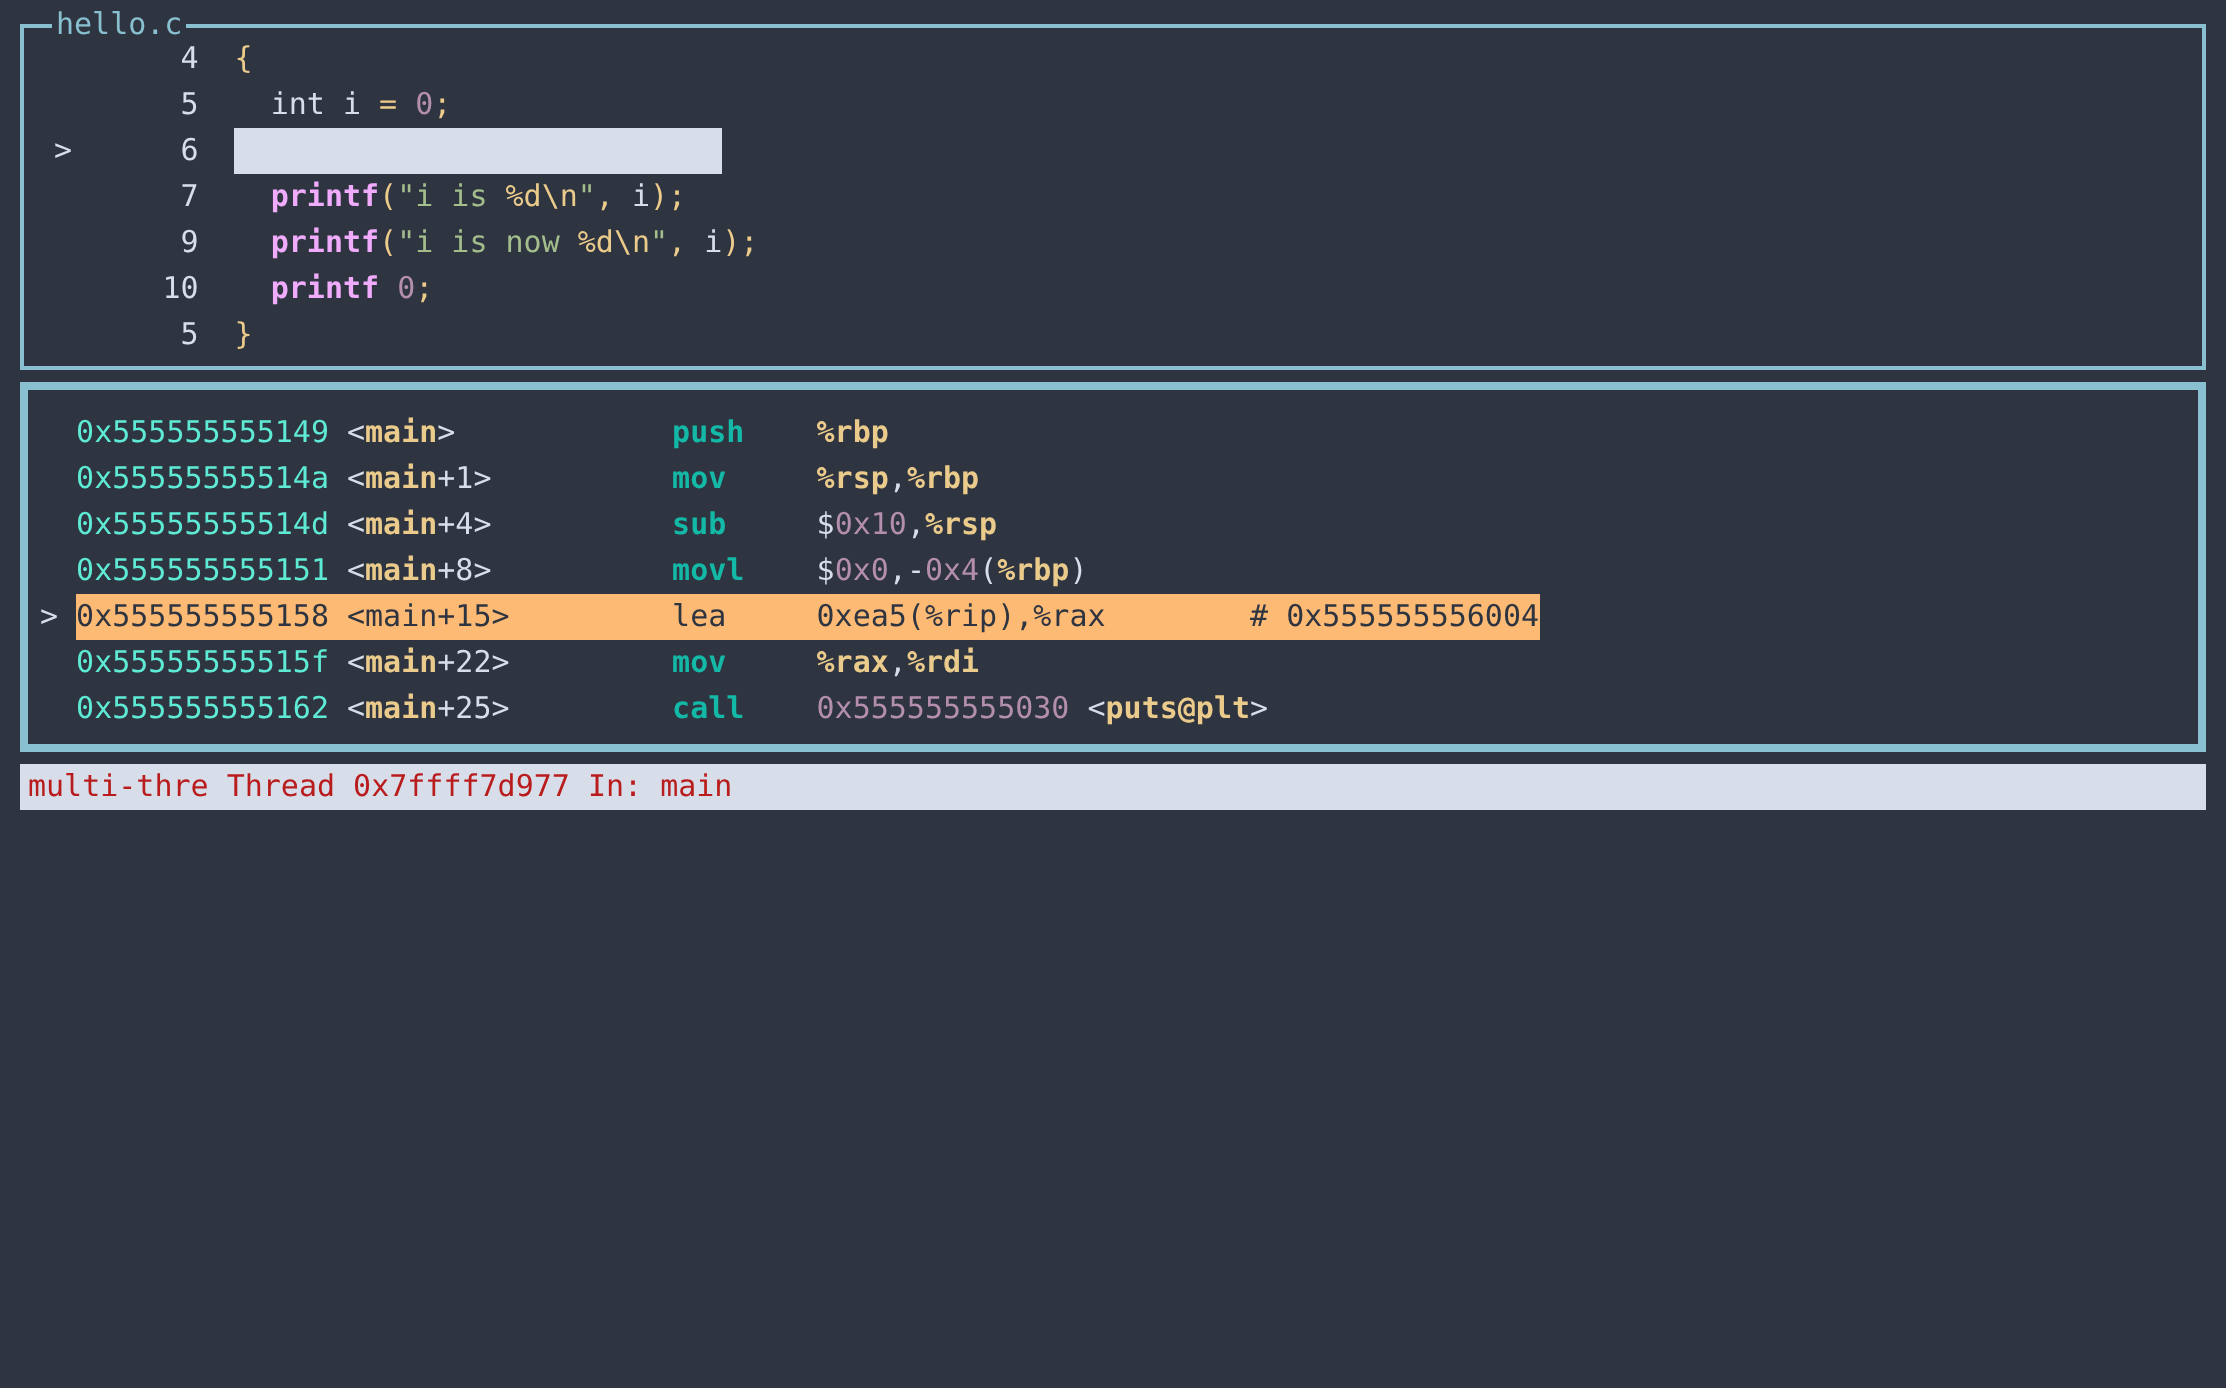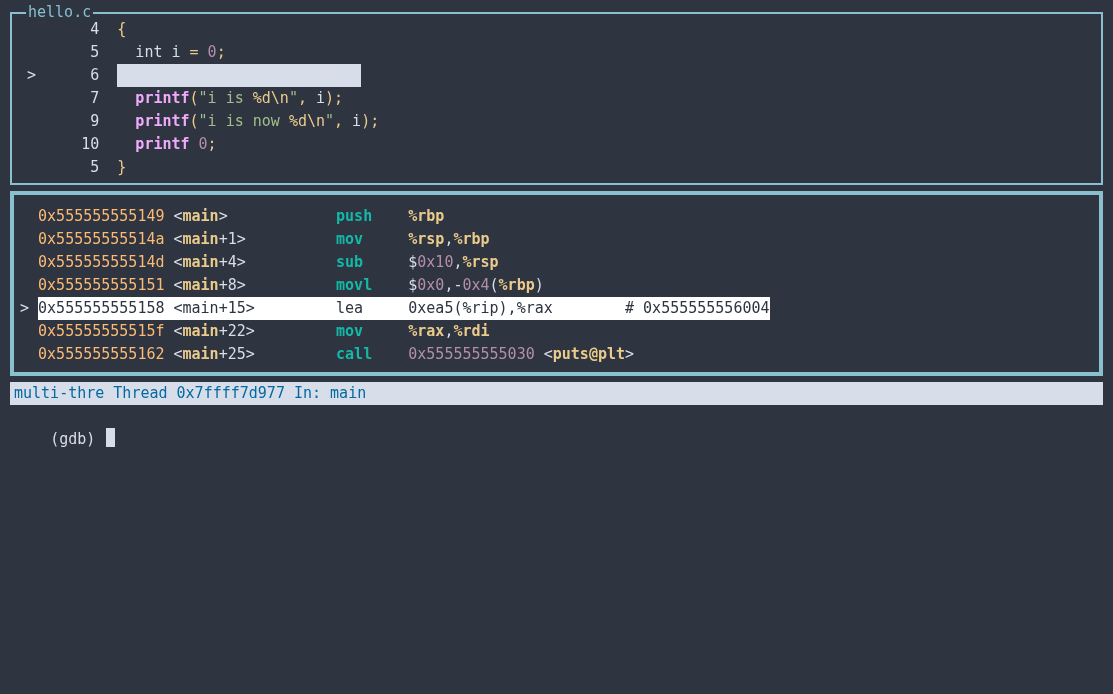--- a/index.html
+++ b/index.html
@@ -50,44 +50,44 @@
   .c-num   { color: #b48ead; }
   .c-str   { color: #a3be8c; }
   .c-esc   { color: #ebcb8b; }
   .c-fmt   { color: #ebcb8b; }
   .c-plain { color: #d8dee9; }
   .hl-line {
     background: #d8dee9;
     color: #2e3440;
     display: inline-block;
   }
-  .addr   { color: #fdba74; }
+  .addr   { color: #5eead4; }
   .angle  { color: #d8dee9; }
   .sym    { color: #ebcb8b; font-weight: bold; }
   .off    { color: #d8dee9; }
   .mnem   { color: #14b8a6; font-weight: bold; }
   .reg    { color: #ebcb8b; font-weight: bold; }
   .imm    { color: #b48ead; }
   .comma  { color: #d8dee9; }
   .paren  { color: #d8dee9; }
   .plain  { color: #d8dee9; }
   .hl-asm {
-    background: #ffffff;
+    background: #fdba74;
     color: #2e3440;
     display: inline-block;
   }
   .hl-asm * { color: #2e3440 !important; font-weight: normal !important; }
   .asm-row { white-space: pre; }
   .asm-mark { display:inline-block; width: 2ch; color:#d8dee9; }
   .asm-addrcol { display:inline-block; width: 15ch; }
   .asm-symcol  { display:inline-block; width: 18ch; }
   .asm-mnemcol { display:inline-block; width: 8ch; }
   .statusbar {
     background: #d8dee9;
-    color: #0369a1;
+    color: #b91c1c;
     margin-top: 6px;
     padding: 0 4px;
     display: flex;
     justify-content: space-between;
     white-space: pre;
     height: 23px;
   }
   .prompt-row {
     padding: 0 4px;
     white-space: pre;
@@ -128,17 +128,14 @@
         <div class="asm-row"><span class="asm-mark">&gt;</span><span class="hl-asm"><span class="asm-addrcol"><span class="addr">0x555555555158</span></span><span class="asm-symcol"><span class="angle">&lt;</span><span class="sym">main</span><span class="off">+15</span><span class="angle">&gt;</span></span><span class="asm-mnemcol"><span class="mnem">lea</span></span><span class="plain">0xea5(%rip),%rax        # 0x555555556004</span></span></div>
         <div class="asm-row"><span class="asm-mark">  </span><span class="asm-addrcol"><span class="addr">0x55555555515f</span></span><span class="asm-symcol"><span class="angle">&lt;</span><span class="sym">main</span><span class="off">+22</span><span class="angle">&gt;</span></span><span class="asm-mnemcol"><span class="mnem">mov</span></span><span class="reg">%rax</span><span class="comma">,</span><span class="reg">%rdi</span></div>
         <div class="asm-row"><span class="asm-mark">  </span><span class="asm-addrcol"><span class="addr">0x555555555162</span></span><span class="asm-symcol"><span class="angle">&lt;</span><span class="sym">main</span><span class="off">+25</span><span class="angle">&gt;</span></span><span class="asm-mnemcol"><span class="mnem">call</span></span><span class="imm">0x555555555030 </span><span class="angle">&lt;</span><span class="sym">puts@plt</span><span class="angle">&gt;</span></div>
       </div>
   </div>
 
   <div class="statusbar">
     <span>multi-thre Thread 0x7ffff7d977 In: main</span>
   </div>
 
-  <div class="prompt-row">
-    <span>(gdb) </span><span class="cursor"></span>
-  </div>
 
 </div>
 
 </body></html>

